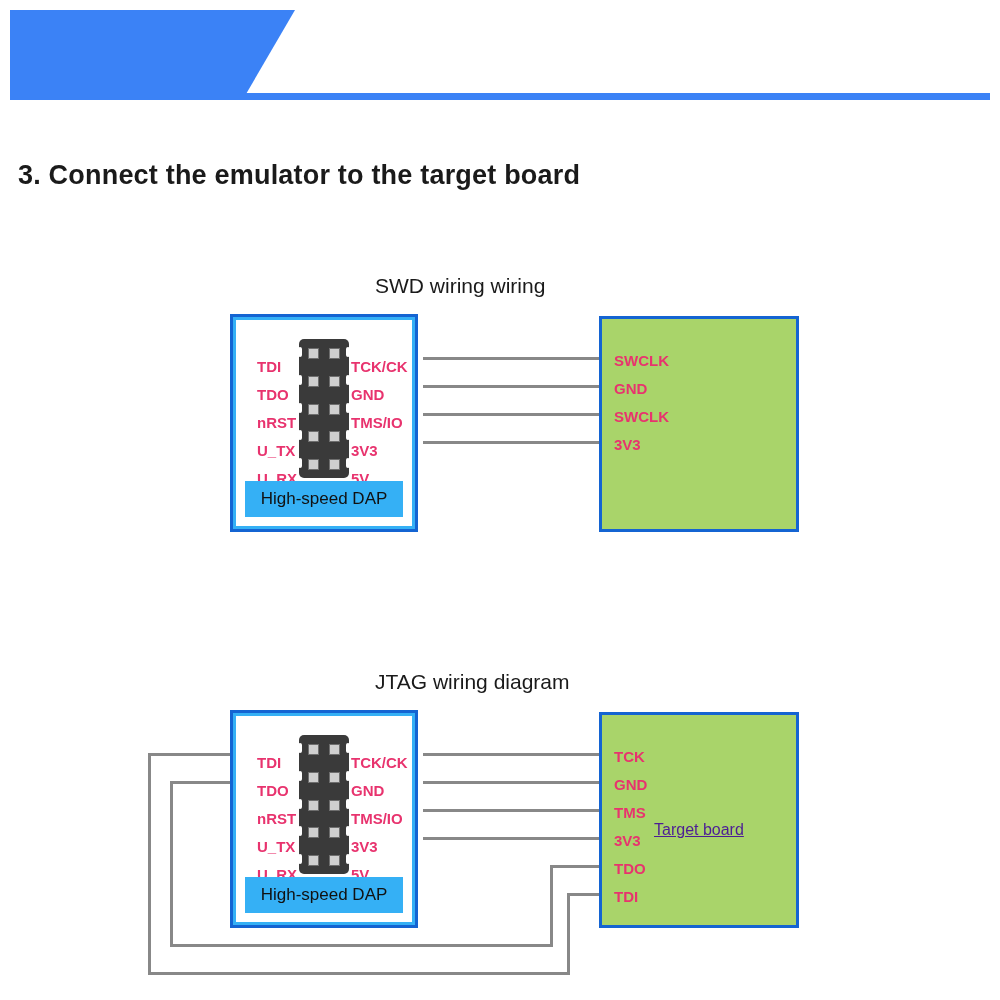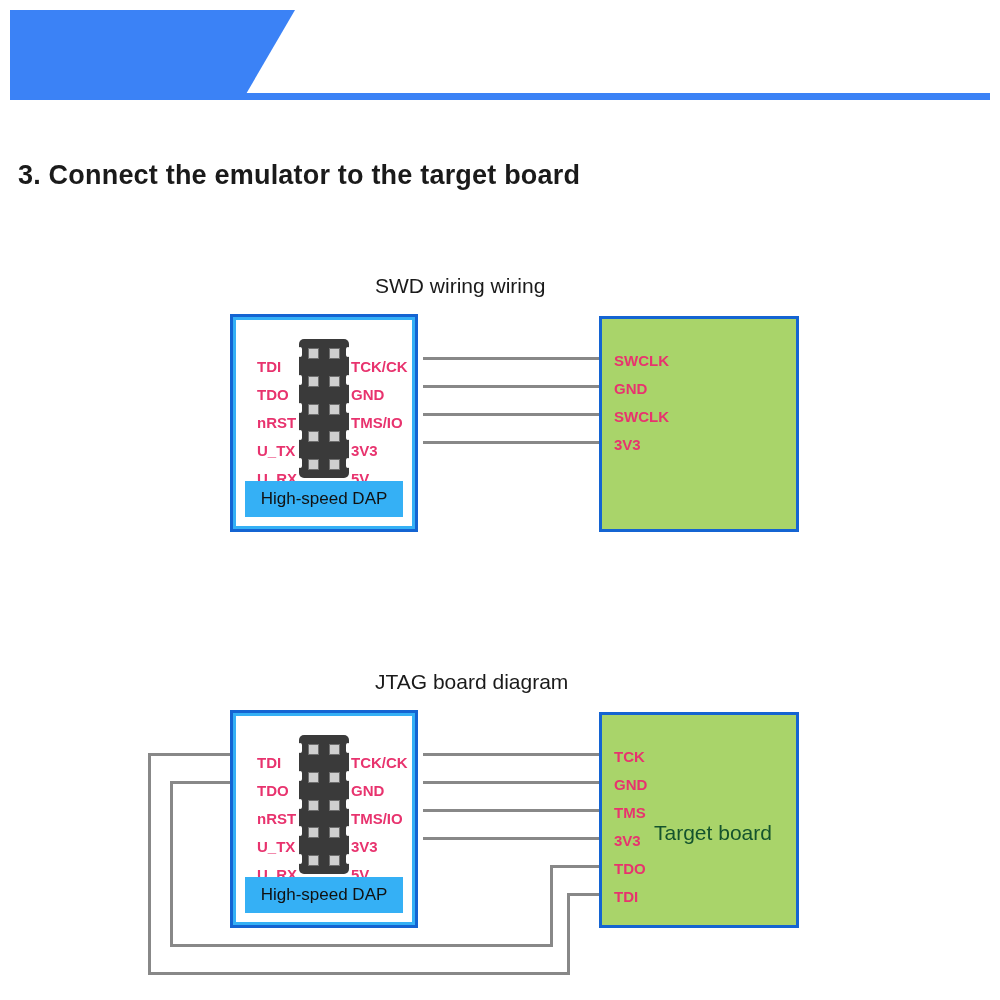--- a/index.html
+++ b/index.html
@@ -109,21 +109,21 @@
     border:3px solid #1464d2;
     box-sizing:border-box;
   }
   .target-label{
     position:absolute;
     font-size:15px;font-weight:bold;color:#e8336e;
     white-space:nowrap;line-height:1;
   }
   .target-name{
     position:absolute;
-    font-size:21px;color:#14532d;white-space:nowrap;
+    font-size:16px;color:#4c1d95;white-space:nowrap;text-decoration:underline;
   }
 
   
   .wire-h{position:absolute;height:3px;background:#888888;}
   .wire-v{position:absolute;width:3px;background:#888888;}
 </style>
 </head>
 <body>
 
 <div id="header">
@@ -188,21 +188,21 @@
   <div class="target-board" id="swd-target" style="left:599px;top:316px;width:200px;height:216px;">
     <div class="target-label" style="left:12px;top:34px;">SWCLK</div>
     <div class="target-label" style="left:12px;top:62px;">GND</div>
     <div class="target-label" style="left:12px;top:90px;">SWCLK</div>
     <div class="target-label" style="left:12px;top:118px;">3V3</div>
   </div>
 </div>
 
 <div class="diagram" id="diagram-jtag">
 
-  <div class="diagram-title" id="jtag-title" style="left:375px;top:670px;">JTAG board diagram</div>
+  <div class="diagram-title" id="jtag-title" style="left:375px;top:670px;">JTAG wiring diagram</div>
 
   <div class="dap-board" id="jtag-dap" style="left:230px;top:710px;">
     <div class="dap-inner">
       <div class="pin-header">
         <div class="pin-row" style="top:0px;">
             <i class="pin-notch-l" style="top:8px;"></i>
             <i class="pin-notch-r" style="top:8px;"></i>
           </div>
         <div class="pin-row" style="top:27.8px;">
             <i class="pin-notch-l" style="top:8px;"></i>

